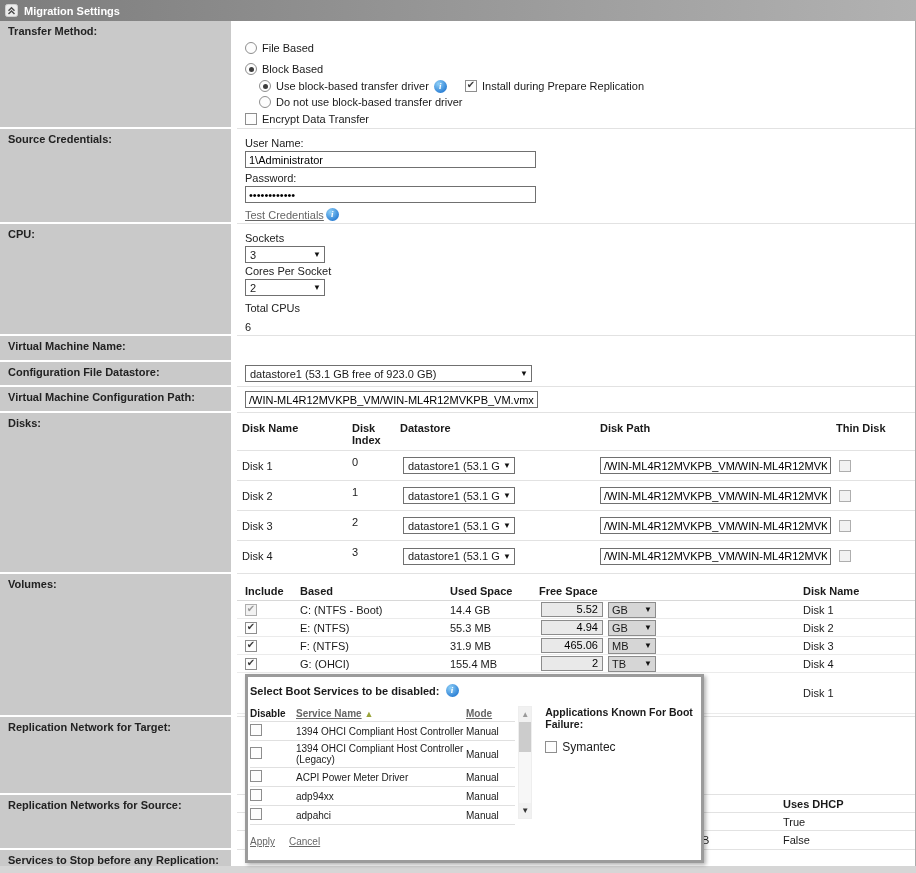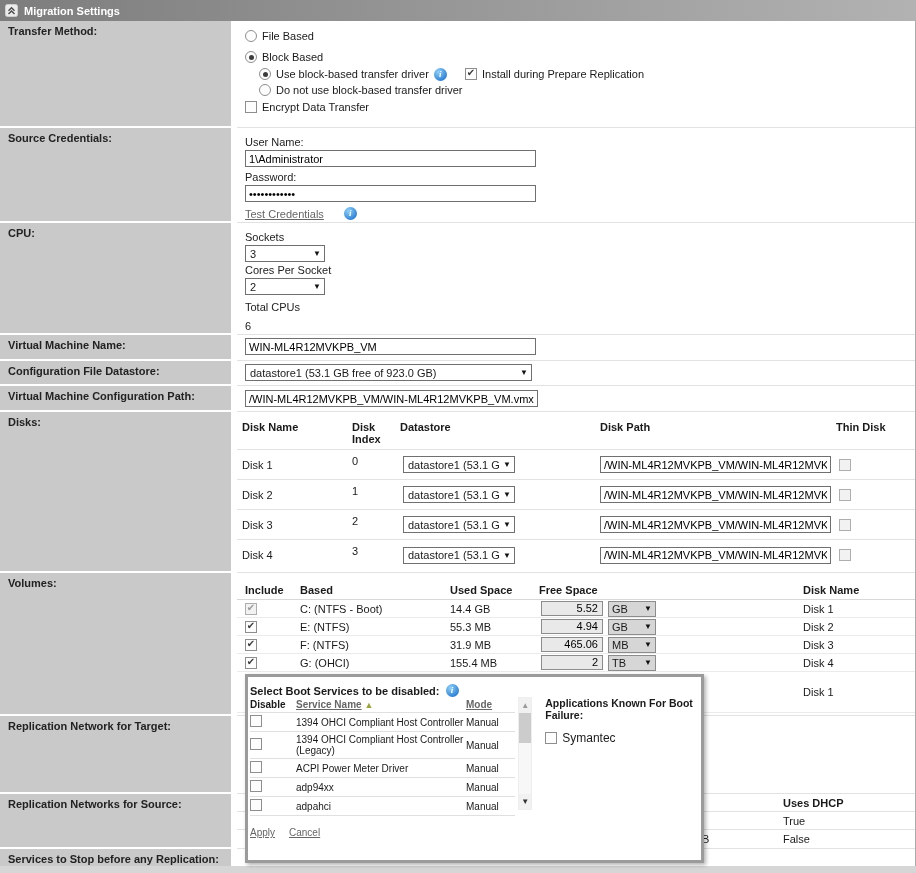--- a/index.html
+++ b/index.html
@@ -70,21 +70,21 @@
   .dhrow.lastrow { border-bottom:none; }
   .partial-b { position:absolute; left:465px; top:39px; color:#222; }
 
   
   .popup {
     position:absolute; left:245px; top:674px; width:459px; height:189px; z-index:5;
     background:#fff; border:3px solid #9b9b9b; box-shadow:2px 2px 4px rgba(0,0,0,.3);
     padding:7px 2px;
   }
   .ptitle { font-weight:bold; display:flex; align-items:center; gap:6px; }
-  .pbody { display:flex; font-size:10px; }
+  .pbody { display:flex; margin-top:9px; font-size:10px; }
   .ptable { width:265px; }
   .prow { display:grid; grid-template-columns:46px 170px 49px; border-bottom:1px solid #e0e0e0; align-items:center; }
   .prow > div { padding:2px 0; }
   .phead { font-weight:bold; }
   .phead .sortlnk { color:#666; text-decoration:underline; }
   .sort-arrow { color:#9aa43a; font-size:9px; }
   .pactions { margin-top:11px; display:flex; gap:14px; font-size:10px; }
   .scroll { width:17px; height:113px; background:#f7f7f7; border:1px solid #eee; margin-left:3px; display:flex; flex-direction:column; }
   .sbtn { height:15px; display:flex; align-items:center; justify-content:center; font-size:8px; background:#f1f1f1; color:#999; }
   .sbtn.down { margin-top:auto; color:#333; }
@@ -111,21 +111,21 @@
         <rect x="0.5" y="0.5" width="12" height="12" rx="2" fill="#ececec" stroke="#cfcfcf"></rect>
         <path d="M3.5 6.8 L6.5 3.8 L9.5 6.8" stroke="#4a4a4a" stroke-width="1.4" fill="none"></path>
         <path d="M3.5 10 L6.5 7 L9.5 10" stroke="#4a4a4a" stroke-width="1.4" fill="none"></path>
       </svg>
     </span>
     <span>Migration Settings</span>
   </div>
 
   <div class="row" style="min-height:107px">
     <div class="lbl">Transfer Method:</div>
-    <div class="cnt" style="padding-top:8px">
+    <div class="cnt" style="padding-top:20px">
       <div class="opt mb7">
         <span class="radio">
             <span class="dot"></span>
           </span>
         <span>File Based</span>
       </div>
       <div class="opt mb3">
         <span class="radio checked">
             <span class="dot"></span>
           </span>
@@ -159,21 +159,21 @@
     </div>
   </div>
 
   <div class="row" style="min-height:92px">
     <div class="lbl">Source Credentials:</div>
     <div class="cnt" style="padding-top:6px">
       <div class="fieldlbl">User Name:</div>
       <input class="txt" style="width: 291px;" value="1\Administrator">
       <div class="fieldlbl" style="margin-top:4px">Password:</div>
       <input class="txt" style="width: 291px;" value="••••••••••••">
-      <div style="margin-top:5px; display:flex; align-items:center; gap:20px;">
+      <div style="margin-top:5px; display:flex; align-items:center; gap:2px;">
         <a class="lnk">Test Credentials</a>
         <span class="info">i</span>
       </div>
     </div>
   </div>
 
   <div class="row" style="min-height:100px">
     <div class="lbl">CPU:</div>
     <div class="cnt" style="padding-top:6px">
       <div class="fieldlbl">Sockets</div>
@@ -186,23 +186,20 @@
         <span class="sel-txt">2</span>
         <span class="arr">▼</span>
       </span>
       <div class="fieldlbl" style="margin-top:6px">Total CPUs</div>
       <div style="margin-top:7px">6</div>
     </div>
   </div>
 
   <div class="row" style="min-height:26px">
     <div class="lbl">Virtual Machine Name:</div>
-    <div class="cnt" style="padding-top:3px">
-      <input class="txt" style="width: 291px;" value="WIN-ML4R12MVKPB_VM">
-    </div>
   </div>
 
   <div class="row" style="min-height:25px">
     <div class="lbl">Configuration File Datastore:</div>
     <div class="cnt" style="padding-top:3px">
       <span class="sel" style="width:287px">
         <span class="sel-txt">datastore1 (53.1 GB free of 923.0 GB)</span>
         <span class="arr">▼</span>
       </span>
     </div>

